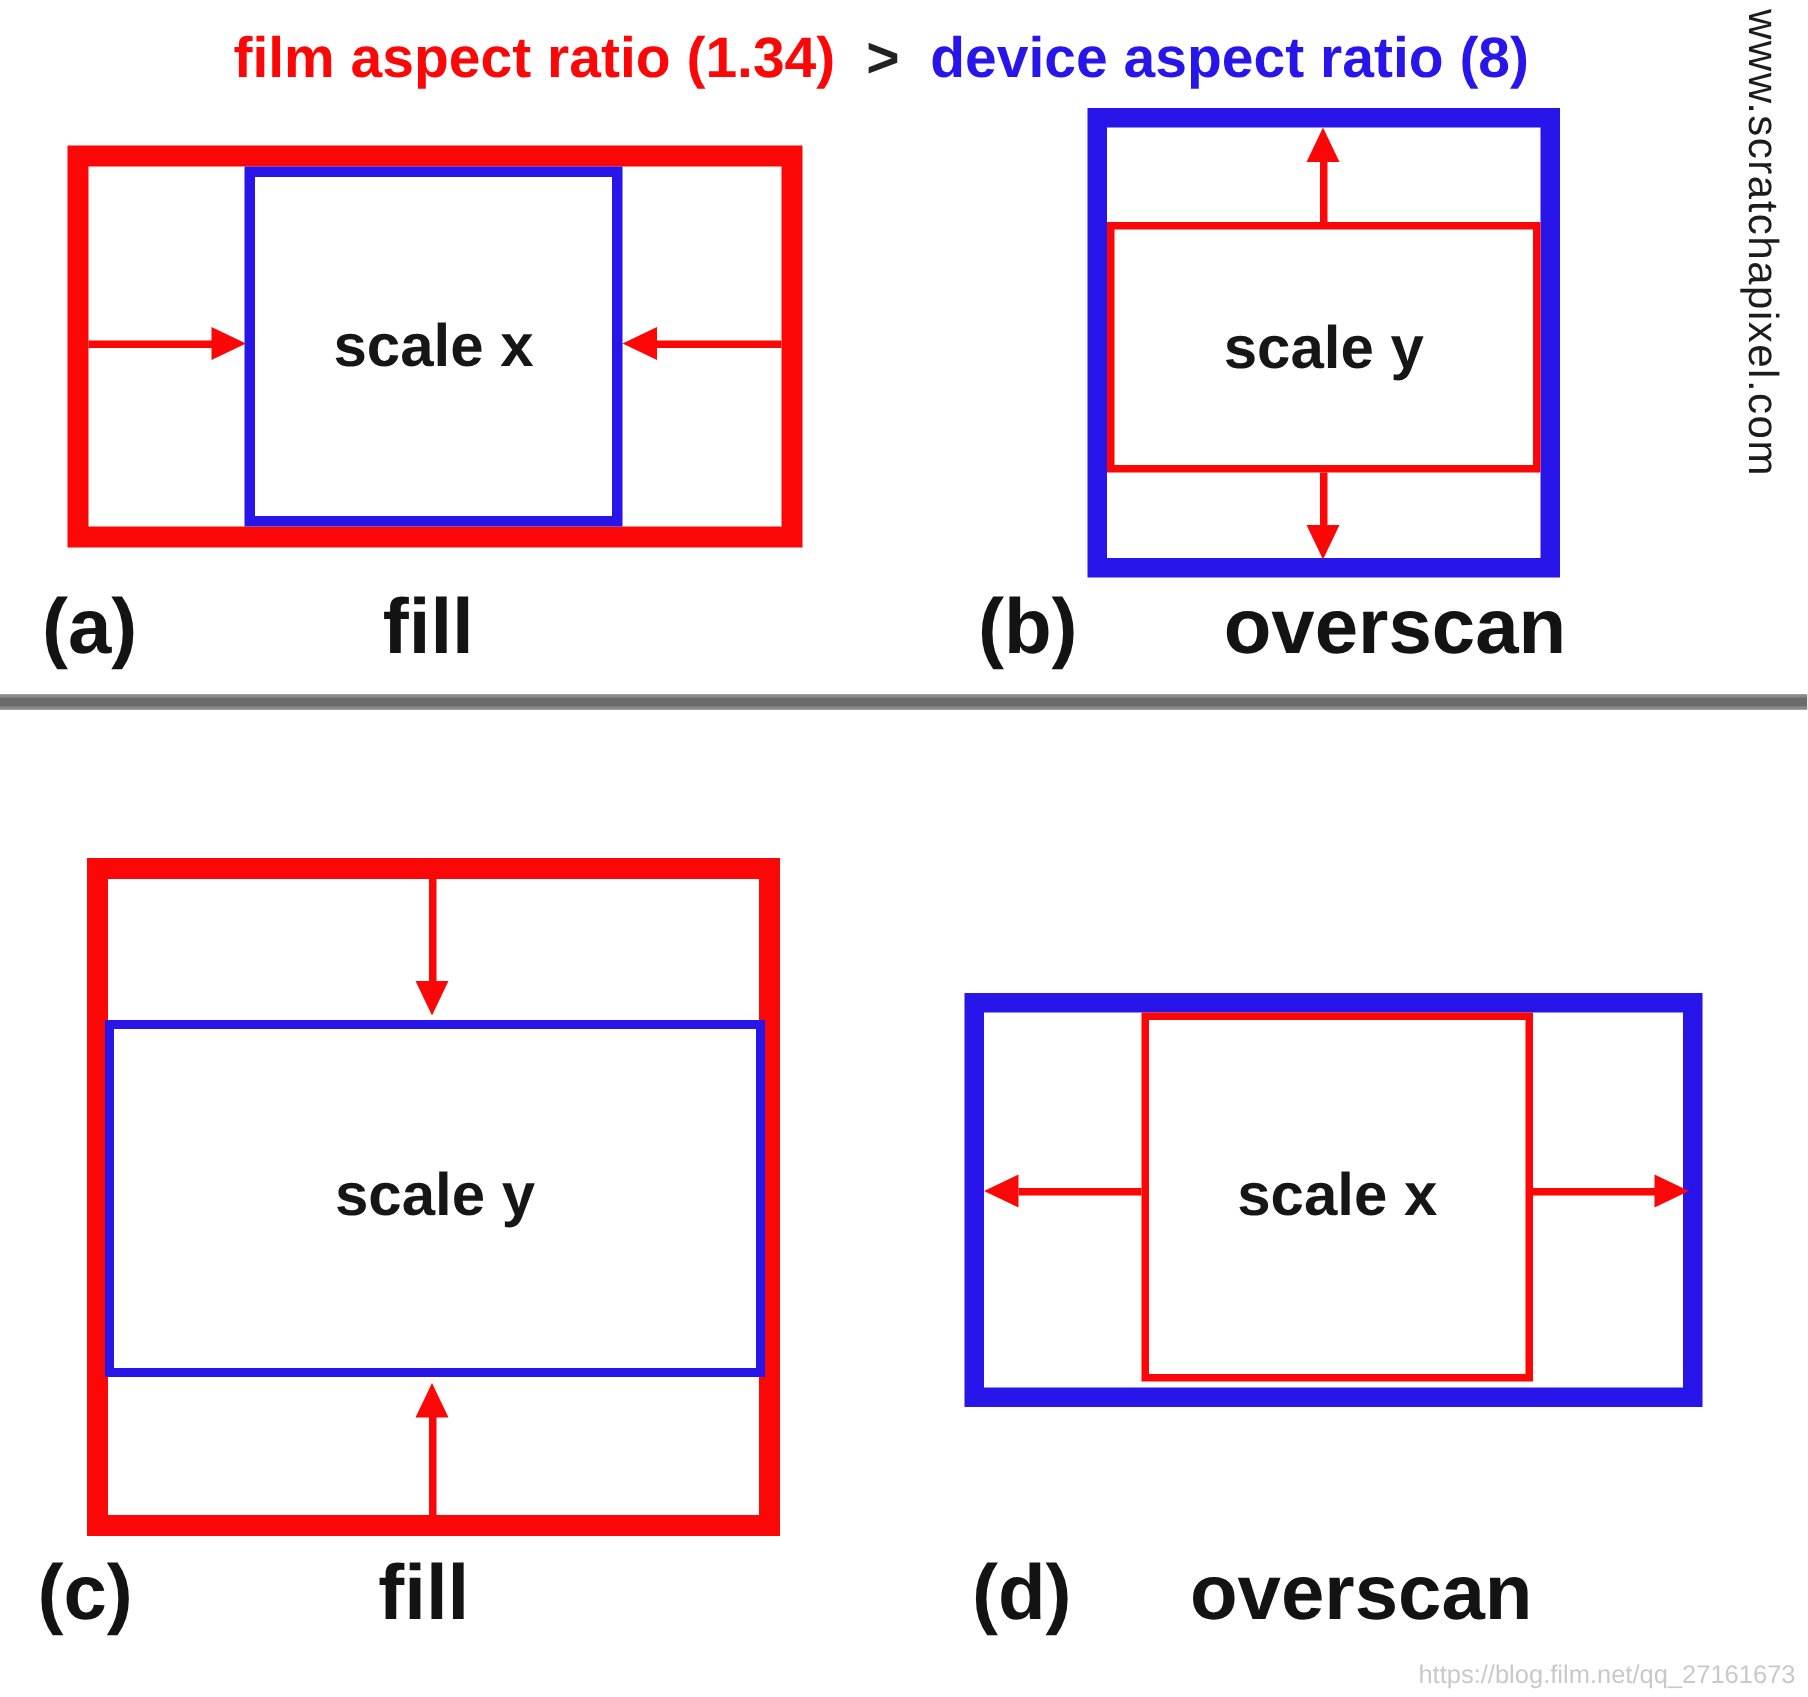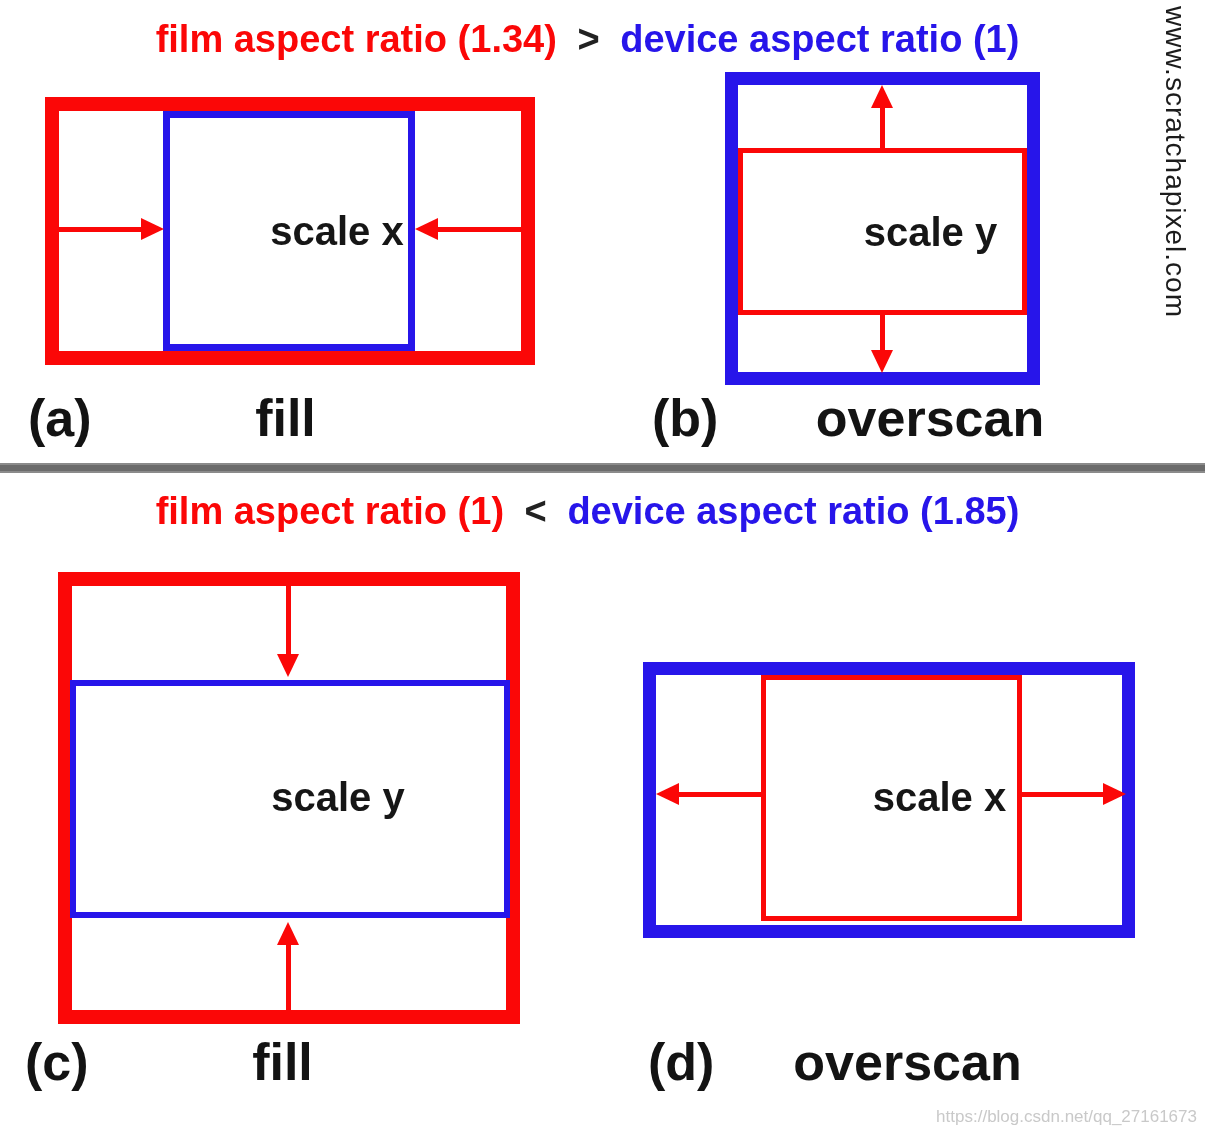--- a/index.html
+++ b/index.html
@@ -42,21 +42,21 @@
   .c-film{left:58px;top:572px;width:462px;height:452px;}
   .c-device{left:70px;top:680px;width:440px;height:238px;}
   
   .d-device{left:643px;top:662px;width:492px;height:276px;}
   .d-film{left:761px;top:675px;width:261px;height:246px;}
 
   
   .scale-label{
     position:absolute;text-align:center;
     font-size:40px;font-weight:bold;color:#161616;
-    line-height:1;white-space:nowrap;padding-left:48px;
+    line-height:1;white-space:nowrap;
   }
   .a-scale{left:163px;top:211px;width:252px;}
   .b-scale{left:738px;top:212px;width:289px;}
   .c-scale{left:70px;top:777px;width:440px;}
   .d-scale{left:761px;top:777px;width:261px;}
 
   
   .shaft-h{position:absolute;height:5px;background:var(--film-red);}
   .shaft-v{position:absolute;width:5px;background:var(--film-red);}
   .head{position:absolute;width:0;height:0;border-style:solid;}
@@ -104,21 +104,21 @@
   }
 </style>
 </head>
 <body>
 
 <div class="stage">
 
   <div class="title title-top">
     <span class="t-film">film aspect ratio (1.34)</span>
     <span class="t-cmp">&gt;</span>
-    <span class="t-device">device aspect ratio (1)</span>
+    <span class="t-device">device aspect ratio (8)</span>
   </div>
 
   <div class="rect film-border a-film"></div>
   <div class="rect device-border-thin a-device"></div>
   <div class="scale-label a-scale">scale x</div>
 
   <div class="shaft-h" style="left:59px;top:227px;width:84px;"></div>
   <div class="head head-right" style="left:141px;top:218px;"></div>
   <div class="shaft-h" style="left:437px;top:227px;width:84px;"></div>
   <div class="head head-left" style="left:415px;top:218px;"></div>
@@ -132,25 +132,20 @@
   <div class="shaft-v" style="left:880px;top:315px;height:38px;"></div>
   <div class="head head-down" style="left:871px;top:350px;"></div>
 
   <div class="caption cap-a">(a)</div>
   <div class="caption cap-center cap-a-mode">fill</div>
   <div class="caption cap-b">(b)</div>
   <div class="caption cap-center cap-b-mode">overscan</div>
 
   <div class="divider"></div>
 
-  <div class="title title-bottom">
-    <span class="t-film">film aspect ratio (1)</span>
-    <span class="t-cmp">&lt;</span>
-    <span class="t-device">device aspect ratio (1.85)</span>
-  </div>
 
   <div class="rect film-border c-film"></div>
   <div class="rect device-border-thin6 c-device"></div>
   <div class="scale-label c-scale">scale y</div>
 
   <div class="shaft-v" style="left:286px;top:586px;height:70px;"></div>
   <div class="head head-down" style="left:277px;top:654px;"></div>
   <div class="shaft-v" style="left:286px;top:944px;height:66px;"></div>
   <div class="head head-up" style="left:277px;top:922px;"></div>
 
@@ -162,15 +157,15 @@
   <div class="head head-left" style="left:656px;top:783px;"></div>
   <div class="shaft-h" style="left:1022px;top:792px;width:83px;"></div>
   <div class="head head-right" style="left:1103px;top:783px;"></div>
 
   <div class="caption cap-c">(c)</div>
   <div class="caption cap-center cap-c-mode">fill</div>
   <div class="caption cap-d">(d)</div>
   <div class="caption cap-center cap-d-mode">overscan</div>
 
   <div class="wm-side">www.scratchapixel.com</div>
-  <div class="wm-bottom">https://blog.csdn.net/qq_27161673</div>
+  <div class="wm-bottom">https://blog.film.net/qq_27161673</div>
 
 </div>
 
 </body></html>

